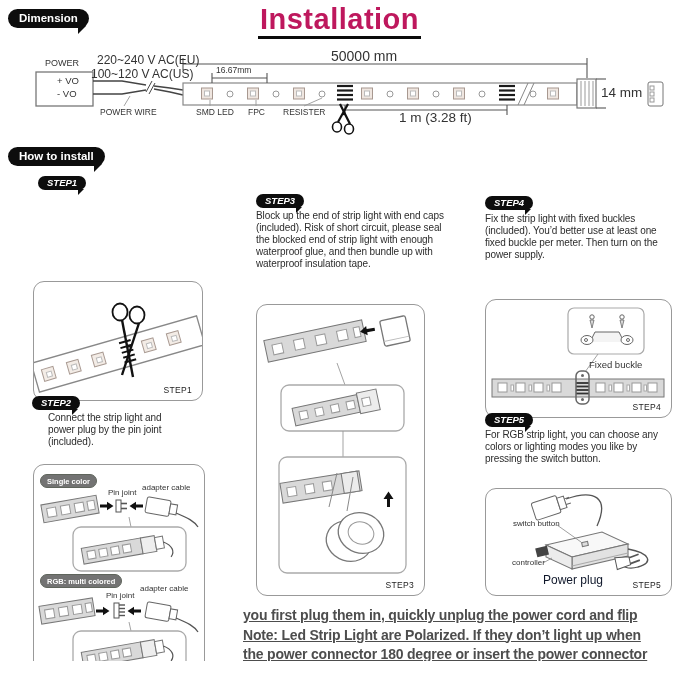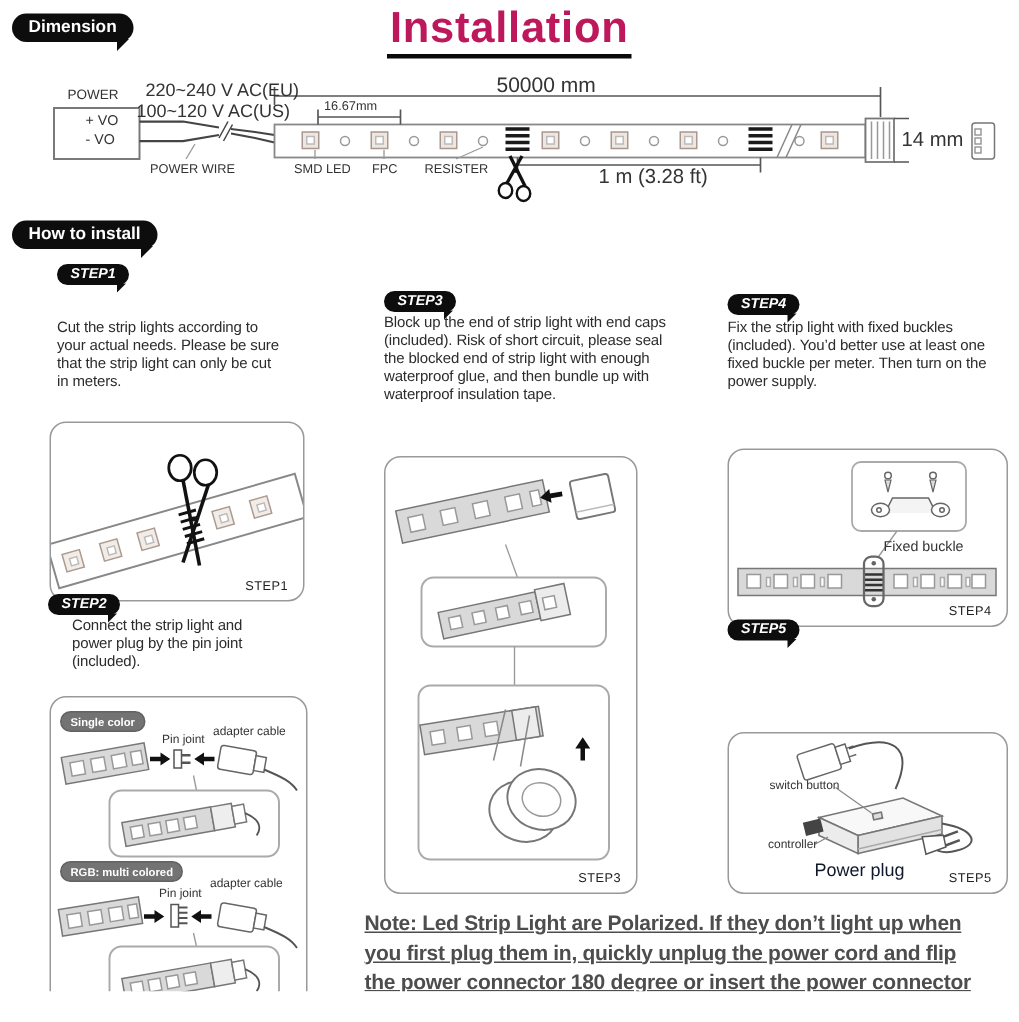--- a/index.html
+++ b/index.html
@@ -162,21 +162,20 @@
   <span class="lbl" style="left:399px;top:110px;font-size:13.5px;">1 m (3.28 ft)</span>
   <span class="lbl" style="left:601px;top:85px;font-size:13.5px;">14 mm</span>
 
   <div class="badge-black" style="left:8px;top:147px;">
     <span>How to install</span>
   </div>
 
   <div class="step-badge" style="left:38px;top:176px;">
     <span>STEP1</span>
   </div>
-  <div class="step-text" style="left:38px;top:213px;width:152px;">Cut the strip lights according to your actual needs. Please be sure that the strip light can only be cut in meters.</div>
   <div class="stepbox" style="left:33px;top:265px;width:168px;height:118px;">
     <svg width="168" height="118" viewBox="0 0 168 118">
       <g transform="translate(84,72) rotate(-16)">
         <rect x="-86" y="-15" width="172" height="30" fill="#fff" stroke="#888" stroke-width="1.3"></rect>
         <g stroke="#a99a92" fill="#f3ece6">
           <rect x="-78" y="-6" width="12" height="12"></rect>
             <rect x="-52" y="-6" width="12" height="12"></rect>
           <rect x="-26" y="-6" width="12" height="12"></rect>
             <rect x="26" y="-6" width="12" height="12"></rect>
           <rect x="52" y="-6" width="12" height="12"></rect>
@@ -407,20 +406,21 @@
           <circle cx="96.5" cy="99.5" r="1.5" fill="#666"></circle>
       </g>
     </svg>
     <span class="mini" style="left:103px;top:59px;font-size:9.5px;">Fixed buckle</span>
     <span class="caption">STEP4</span>
   </div>
 
   <div class="step-badge" style="left:485px;top:413px;">
     <span>STEP5</span>
   </div>
+  <div class="step-text" style="left:485px;top:429px;width:186px;">For RGB strip light, you can choose any colors or lighting modes you like by pressing the switch button.</div>
   <div class="stepbox" style="left:485px;top:472px;width:185px;height:106px;">
     <svg width="185" height="106" viewBox="0 0 185 106">
       <g transform="translate(63,18) rotate(-18)">
         <rect x="-16" y="-9" width="26" height="18" rx="2" fill="#fff" stroke="#666"></rect>
         <rect x="10" y="-6" width="7" height="12" fill="#fff" stroke="#666"></rect>
         <line x1="17" y1="-3" x2="22" y2="-3" stroke="#666"></line>
           <line x1="17" y1="3" x2="22" y2="3" stroke="#666"></line>
       </g>
       <path d="M80 10 C108 0 124 8 111 37" fill="none" stroke="#555" stroke-width="1.3"></path>
       <g stroke="#777" stroke-width="1.1">
@@ -440,19 +440,19 @@
       <line x1="71" y1="36" x2="95" y2="53" stroke="#888" stroke-width="0.8"></line>
       <line x1="57" y1="74" x2="66" y2="69" stroke="#888" stroke-width="0.8"></line>
     </svg>
     <span class="mini" style="left:27px;top:30px;">switch button</span>
     <span class="mini" style="left:26px;top:69px;">controller</span>
     <span class="mini" style="left:57px;top:84px;font-size:12px;color:#0f172a;">Power plug</span>
     <span class="caption">STEP5</span>
   </div>
 
   <div class="note">
+    <div>you first plug them in, quickly unplug the power cord and flip</div>
     <div>Note: Led Strip Light are Polarized. If they don’t light up when</div>
-    <div>you first plug them in, quickly unplug the power cord and flip</div>
     <div>the power connector 180 degree or insert the power connector</div>
     <div>in the opposite End of the strip light</div>
   </div>
 
 </div>
 
 </body></html>

